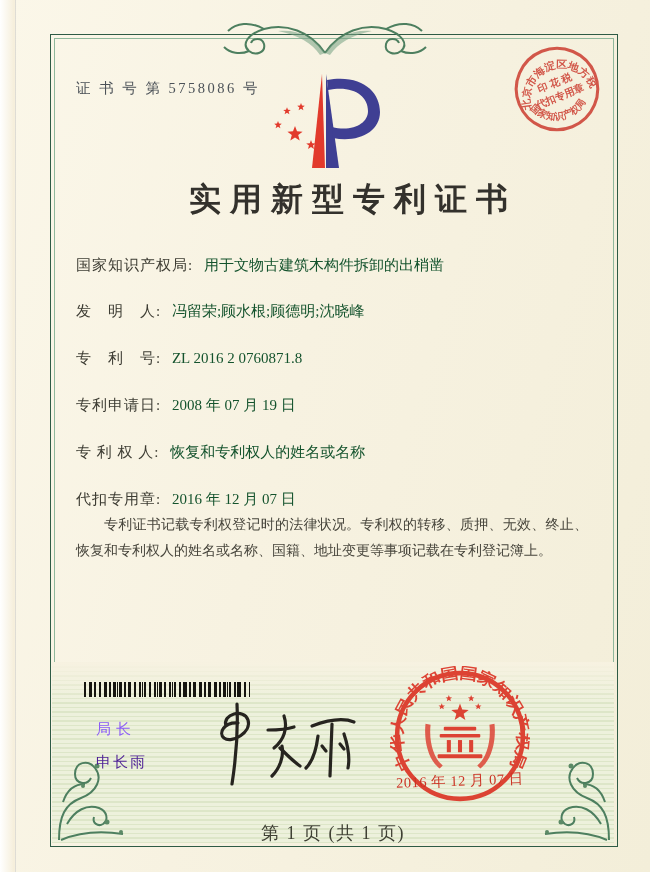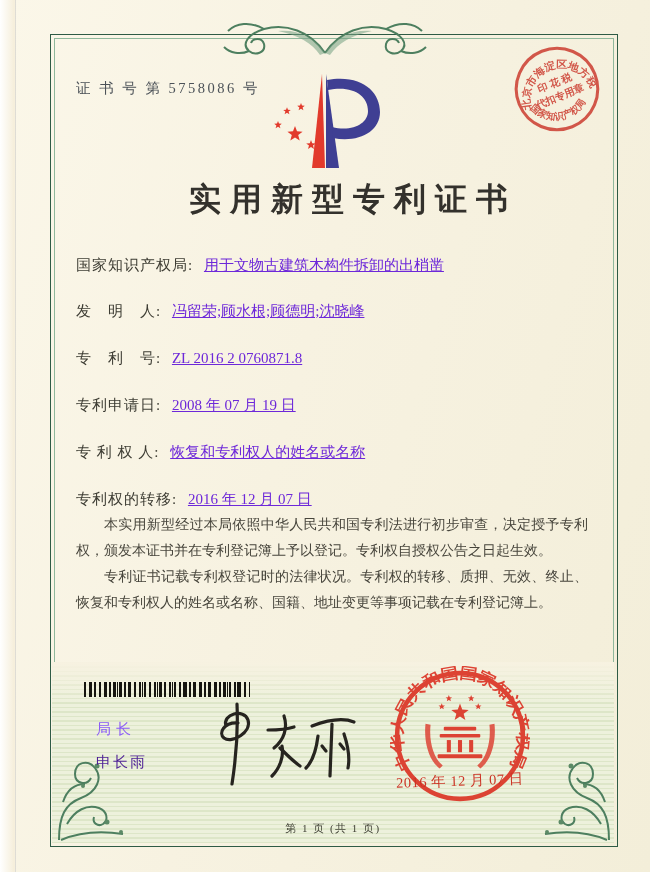--- a/index.html
+++ b/index.html
@@ -18,21 +18,21 @@
   .cert-no{position:absolute;left:76px;top:79px;font-size:14.5px;color:#4c5258;
     letter-spacing:2.5px;text-align:center;}
   .logo{position:absolute;left:268px;top:68px;width:122px;height:108px;}
   .tax-stamp{position:absolute;left:500px;top:32px;width:114px;height:114px;
     transform:rotate(-22deg);opacity:.92;}
   .title{position:absolute;left:50px;top:178px;width:606px;text-align:center;
     font-size:32px;font-weight:bold;color:#33312c;letter-spacing:9px;}
   .fields{position:absolute;left:76px;top:256px;width:505px;}
   .field-row{position:absolute;left:0;font-size:15px;white-space:nowrap;}
   .field-row .lbl{color:#3d3c33;letter-spacing:1px;}
-  .field-row .val{color:#6d28d9;margin-left:7px;text-decoration:underline;}
+  .field-row .val{color:#14532d;margin-left:7px;}
   .f0{top:0;} .f1{top:46px;} .f2{top:93px;text-align:right;} .f3{top:140px;} .f4{top:187px;} .f5{top:234px;}
   .paras{position:absolute;left:76px;top:512px;width:512px;font-size:14px;
     line-height:26px;color:#47453c;text-align:justify;}
   .paras p{margin:0;text-indent:2em;}
   .green-band{position:absolute;left:52px;top:662px;width:562px;height:181px;z-index:1;
     background:repeating-linear-gradient(180deg,#dde6c8 0 1.5px,#edf1dc 1.5px 4.5px);}
   .green-band:after{content:"";position:absolute;left:0;top:0;width:100%;height:42px;
     background:linear-gradient(180deg,#f7f2e1 0%,rgba(247,242,225,0) 100%);}
   .barcode{position:absolute;left:84px;top:682px;width:166px;height:15px;z-index:3;
     background:
@@ -41,21 +41,21 @@
       repeating-linear-gradient(90deg,#15150f 0 1.4px,rgba(0,0,0,0) 1.4px 11px);}
   .director-title{position:absolute;left:96px;top:720px;font-size:15px;color:#8b5cf6;
     letter-spacing:5px;z-index:3;}
   .director-name{position:absolute;left:96px;top:753px;font-size:15px;color:#4c1d95;
     letter-spacing:2px;z-index:3;}
   .signature{position:absolute;left:192px;top:696px;width:180px;height:95px;z-index:3;}
   .seal{position:absolute;left:390px;top:666px;width:140px;height:140px;z-index:3;opacity:.95;}
   .seal-date{position:absolute;left:396px;top:771px;width:160px;font-size:14.5px;
     color:#cc3425;letter-spacing:.5px;transform:rotate(-2deg);z-index:4;white-space:nowrap;}
   .footer{position:absolute;left:50px;top:821px;width:566px;text-align:center;
-    font-size:11px;color:#3f4034;letter-spacing:1.5px;z-index:3;}
+    font-size:18px;color:#3f4034;letter-spacing:1.5px;z-index:3;}
   .ornament-top{position:absolute;left:206px;top:11px;width:238px;height:50px;}
   .flourish{position:absolute;top:744px;width:78px;height:100px;z-index:2;}
   .flourish.left{left:53px;}
   .flourish.right{left:537px;transform:scaleX(-1);}
 </style>
 </head>
 <body>
 
 <div class="scan-edge-left"></div>
 
@@ -124,27 +124,26 @@
   </div>
   <div class="field-row f3">
     <span class="lbl">专利申请日:</span>
     <span class="val">2008 年 07 月 19 日</span>
   </div>
   <div class="field-row f4">
     <span class="lbl">专 利 权 人:</span>
     <span class="val">恢复和专利权人的姓名或名称</span>
   </div>
   <div class="field-row f5">
-    <span class="lbl">专利权的转移:</span>
+    <span class="lbl">代扣专用章:</span>
     <span class="val">2016 年 12 月 07 日</span>
   </div>
 </div>
 
 <div class="paras">
-  <p>本实用新型经过本局依照中华人民共和国专利法进行初步审查，决定授予专利权，颁发本证书并在专利登记簿上予以登记。专利权自授权公告之日起生效。</p>
   <p>专利证书记载专利权登记时的法律状况。专利权的转移、质押、无效、终止、恢复和专利权人的姓名或名称、国籍、地址变更等事项记载在专利登记簿上。</p>
 </div>
 
 <div class="green-band"></div>
 
 <div class="barcode"></div>
 
 <svg class="flourish left" viewBox="0 0 78 100">
   <g stroke="#4d7f5f" fill="none" stroke-width="2">
     <path d="M6,96 C6,72 12,60 28,54 C44,48 50,34 42,24 C35,15 22,18 22,30 C22,40 34,42 38,34"></path>

